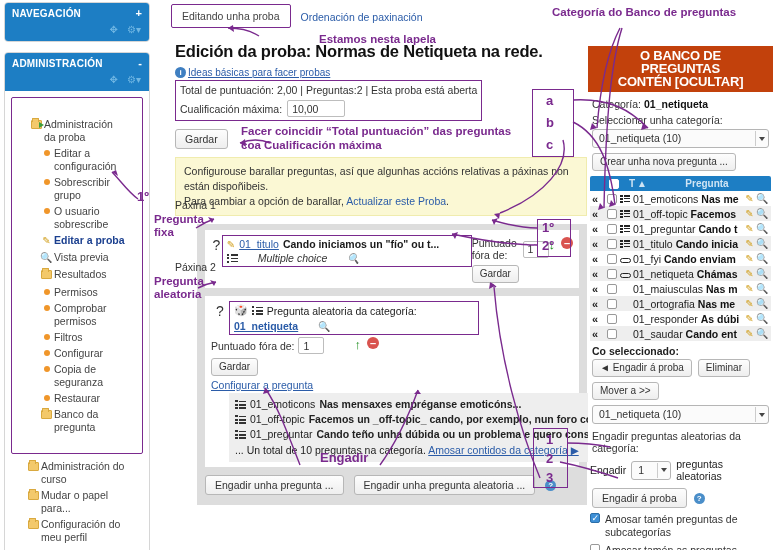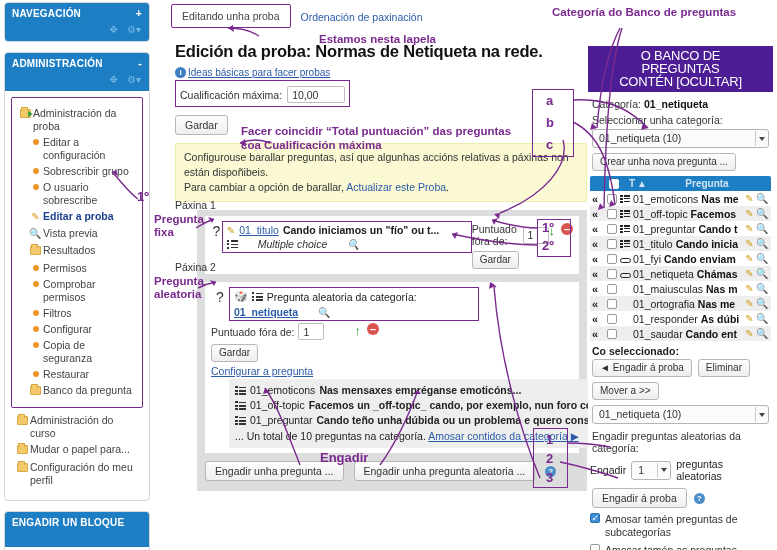--- a/index.html
+++ b/index.html
@@ -22,21 +22,21 @@
     background:#1d7ec4; color:#fff; font-weight:bold; font-size:10px;
     padding:5px 7px 3px 7px; letter-spacing:.2px;
     display:flex; justify-content:space-between; align-items:flex-start;
   }
   .block-head .plus { font-size:11px; font-weight:bold; line-height:10px; }
   .block-tools { background:#1d7ec4; text-align:right; padding:1px 8px 6px 0; }
   .block-tools span { color:#6fb6e3; font-size:10px; margin-left:6px; }
   .block-body { padding:6px 6px 8px 6px; }
 
   
-  .tree { list-style:none; margin:4px; padding:0; }
+  .tree { list-style:none; margin:15px; padding:0; }
   .tree li { display:flex; align-items:flex-start; padding:1.5px 0; line-height:13px; }
   .tree .ico { width:15px; flex:0 0 15px; text-align:center; font-size:9px; }
   .tree .lbl { color:#444; font-size:10.5px; }
   .tree li.sub { padding-left:10px; }
   .dot { display:inline-block; width:6px; height:6px; border-radius:50%; background:#f0962a; margin-top:3px; }
   .folder { display:inline-block; width:11px; height:9px; background:#f3c96b; border:1px solid #d9a93f; border-radius:1px; margin-top:2px; position:relative;}
   .folder:before{content:"";position:absolute;top:-3px;left:0;width:5px;height:3px;background:#f3c96b;border:1px solid #d9a93f;border-bottom:none;border-radius:1px 1px 0 0;}
   .folder.green:after{content:"";position:absolute;right:-3px;top:1px;width:0;height:0;border-left:5px solid #3d9e3d;border-top:3.5px solid transparent;border-bottom:3.5px solid transparent;}
   .tree li.active .lbl { color:#1a3f8f; font-weight:bold; }
   .pencil-ico { color:#d2a01f; font-size:10px; }
@@ -125,21 +125,21 @@
   .qprev .nm { color:#222; }
   .qprev .bd { font-weight:bold; }
   .qprev .total { margin-top:1px; }
   .qprev .total a { color:#2b5ca8; text-decoration:underline; }
 
   .addbar { display:flex; align-items:center; gap:10px; margin-top:8px; }
 
   
   .right { position:absolute; left:588px; top:46px; width:185px; }
   .qbank-head {
-    background:#4c1d95; color:#fff; text-align:center; font-weight:normal; font-size:13px;
+    background:#c2410c; color:#fff; text-align:center; font-weight:bold; font-size:13px;
     padding:3px 2px 4px 2px; line-height:13px; letter-spacing:-.2px;
   }
   .qbank-body { background:#fff; padding:4px 2px 2px 2px; }
   .cat-line { font-size:10.5px; color:#333; margin:2px 0 4px 2px; }
   .cat-line b { color:#111; }
   .sel-label { font-size:10.5px; color:#333; margin:0 0 3px 2px; }
   .tbl-head {
     background:#1d7ec4; color:#cfe4f4; font-size:10px; display:flex; align-items:center;
     padding:2px 4px; border-radius:2px 2px 0 0; font-weight:bold;
   }
@@ -300,20 +300,21 @@
     </div>
 
     <h1 class="page-title">Edición da proba: Normas de Netiqueta na rede.</h1>
 
     <div class="tips">
       <span class="info-ico">i</span>
       <a href="#">Ideas básicas para facer probas</a>
     </div>
 
     <div class="summary-box">
+      <div class="summary-line">Total de puntuación: 2,00 | Preguntas:2 | Esta proba está aberta</div>
       <div class="grade-line">
         <span>Cualificación máxima:</span>
         <input class="text-input" style="width: 58px;" value="10,00">
       </div>
     </div>
 
     <div style="margin:8px 0 0 4px;">
       <button class="btn">Gardar</button>
     </div>
 

